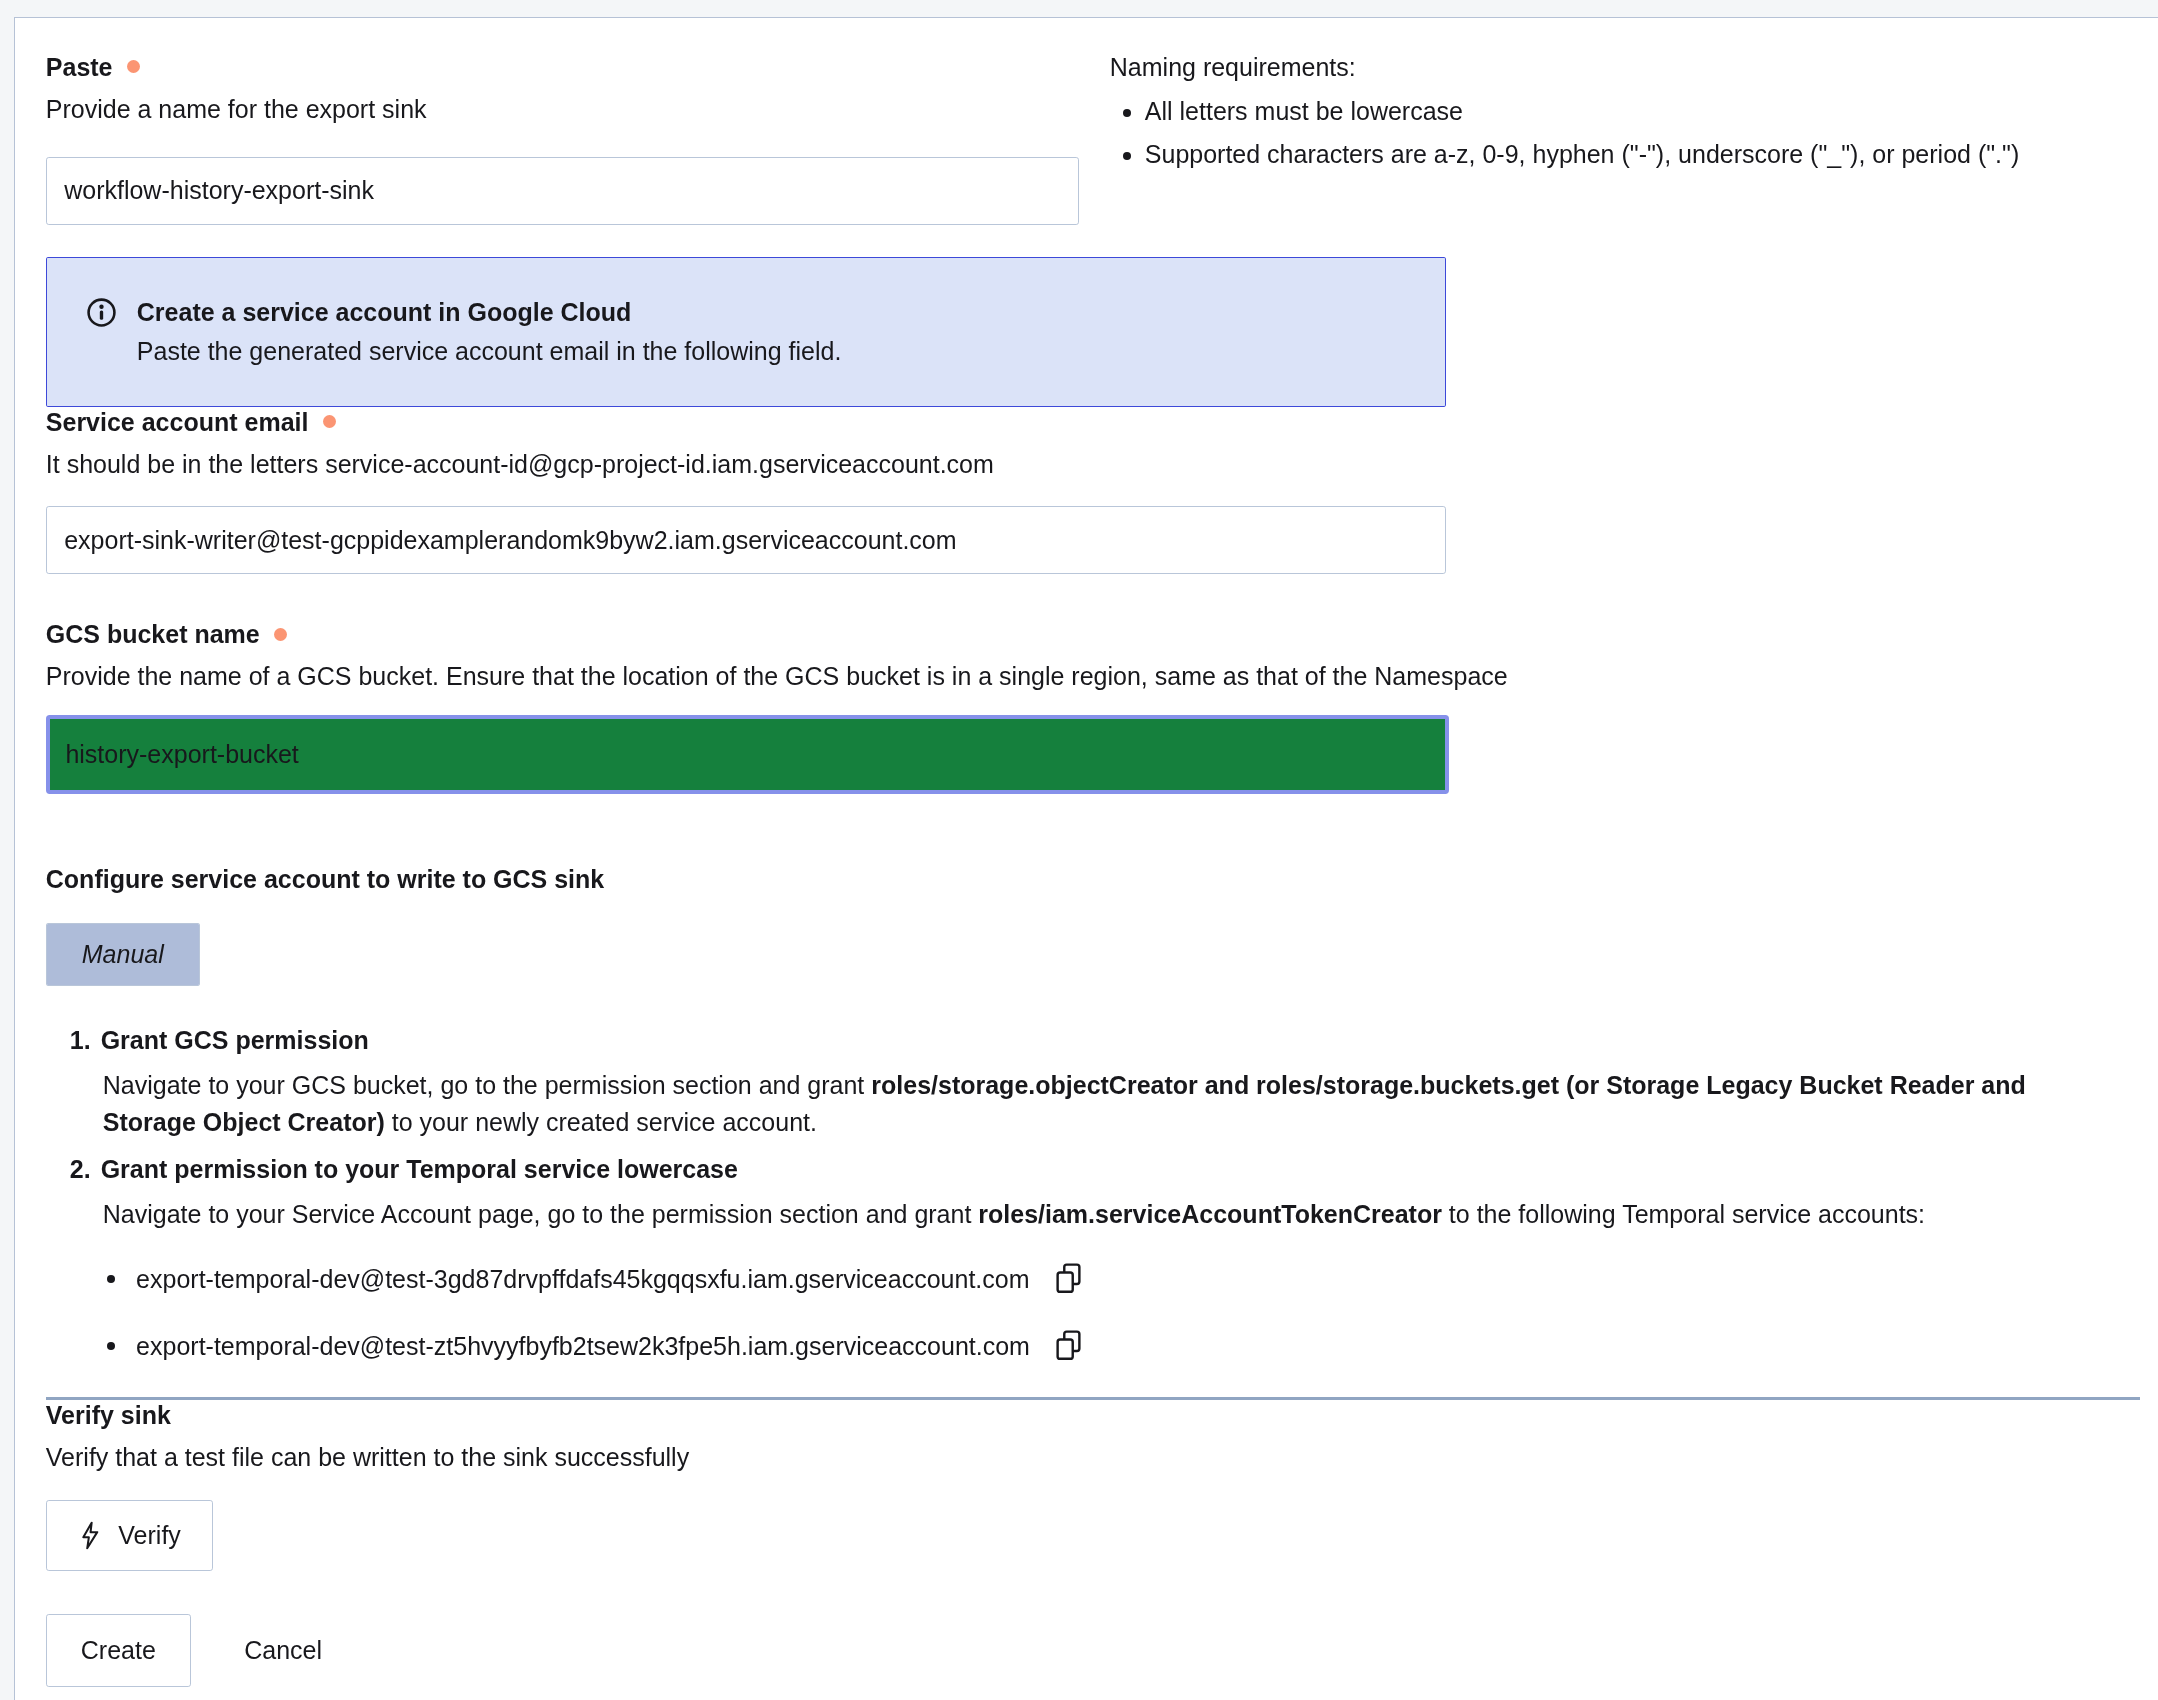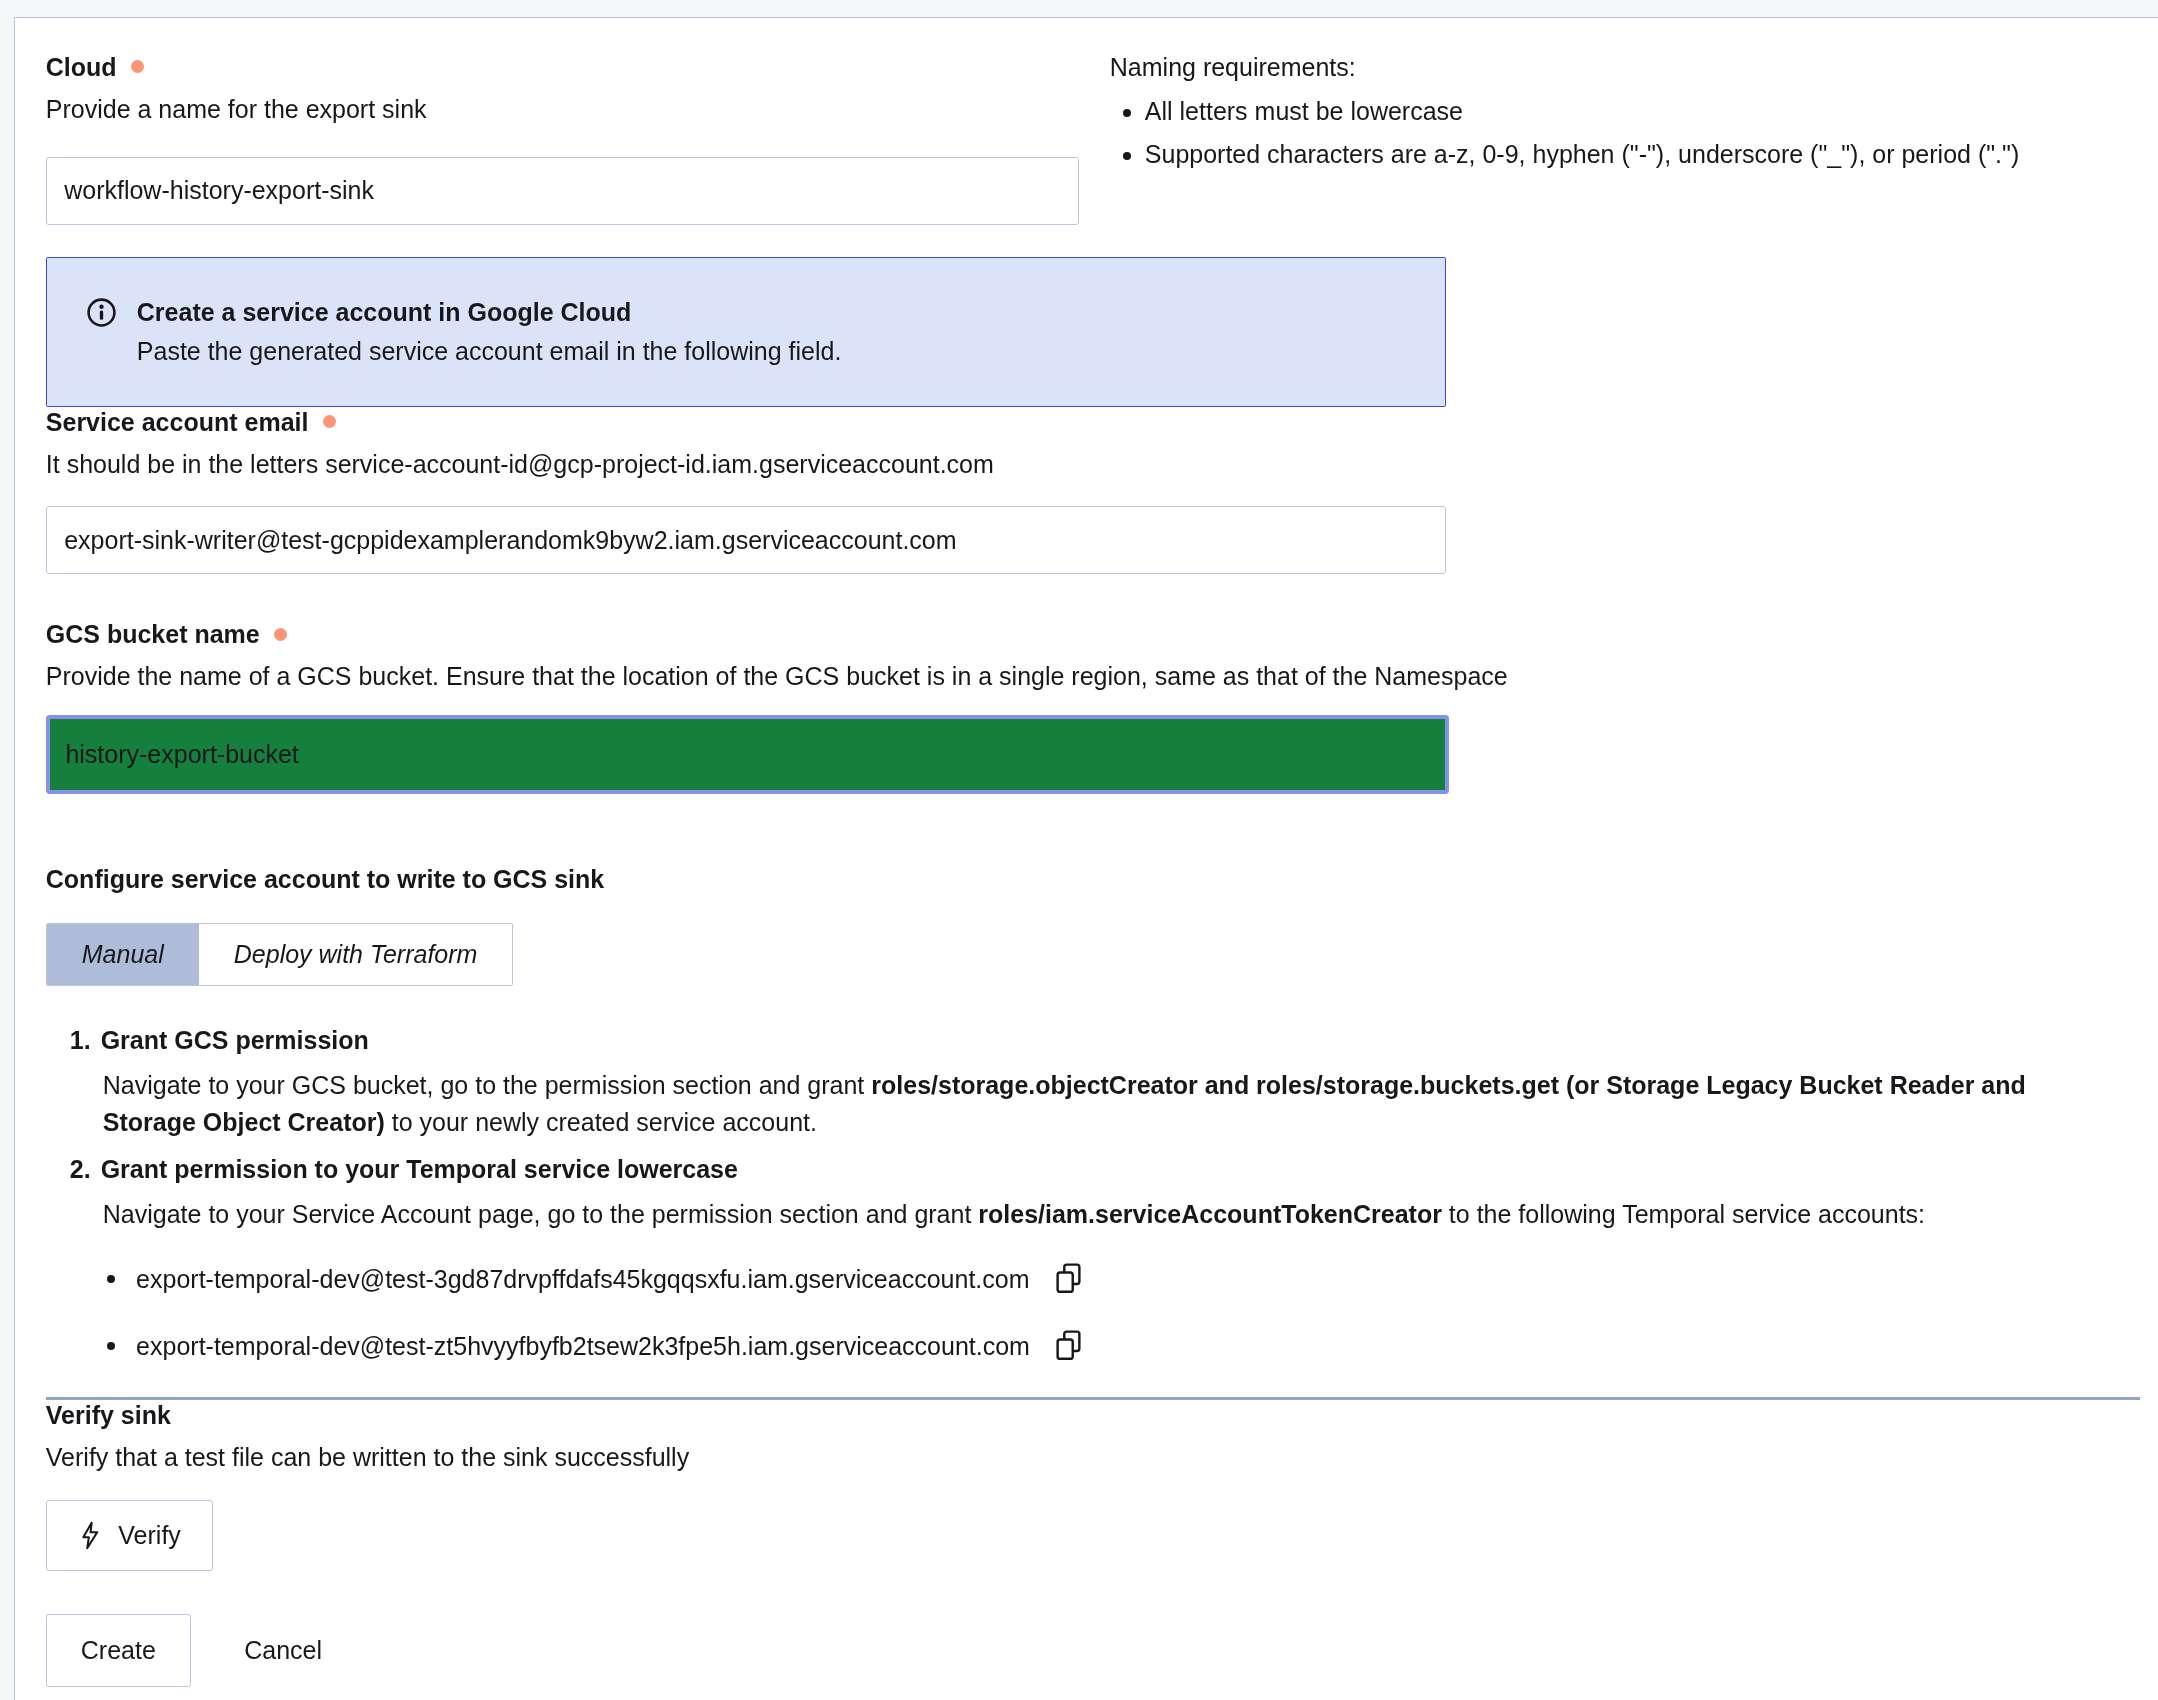--- a/index.html
+++ b/index.html
@@ -175,21 +175,21 @@
 </style>
 </head>
 <body>
 
 <div class="card">
 
   
   <div class="top-row">
     <div class="col-left">
       <div class="field-label">
-        <span>Cloud</span>
+        <span>Paste</span>
         <span class="required-dot"></span>
       </div>
       <div class="field-desc">Provide a name for the export sink</div>
       <input class="text-input" type="text" value="workflow-history-export-sink" style="">
     </div>
 
     <div class="col-right">
       <div class="req-title">Naming requirements:</div>
       <ul class="req-list">
         <li>All letters must be lowercase</li>
@@ -231,21 +231,20 @@
     </div>
     <div class="field-desc">Provide the name of a GCS bucket. Ensure that the location of the GCS bucket is in a single region, same as that of the Namespace</div>
     <input class="bucket-input" type="text" value="history-export-bucket" style="">
   </div>
 
   
   <div class="configure-title">Configure service account to write to GCS sink</div>
 
   <div class="tabs">
     <button class="tab selected">Manual</button>
-    <button class="tab">Deploy with Terraform</button>
   </div>
 
   <div class="steps">
 
     <div class="step">
       <div class="step-title">
         <span>1.</span>
         <span>Grant GCS permission</span>
       </div>
       <div class="step-body"><span>Navigate to your GCS bucket, go to the permission section and grant </span><b>roles/storage.objectCreator and roles/storage.buckets.get (or Storage Legacy Bucket Reader and Storage Object Creator)</b><span> to your newly created service account.</span></div>

